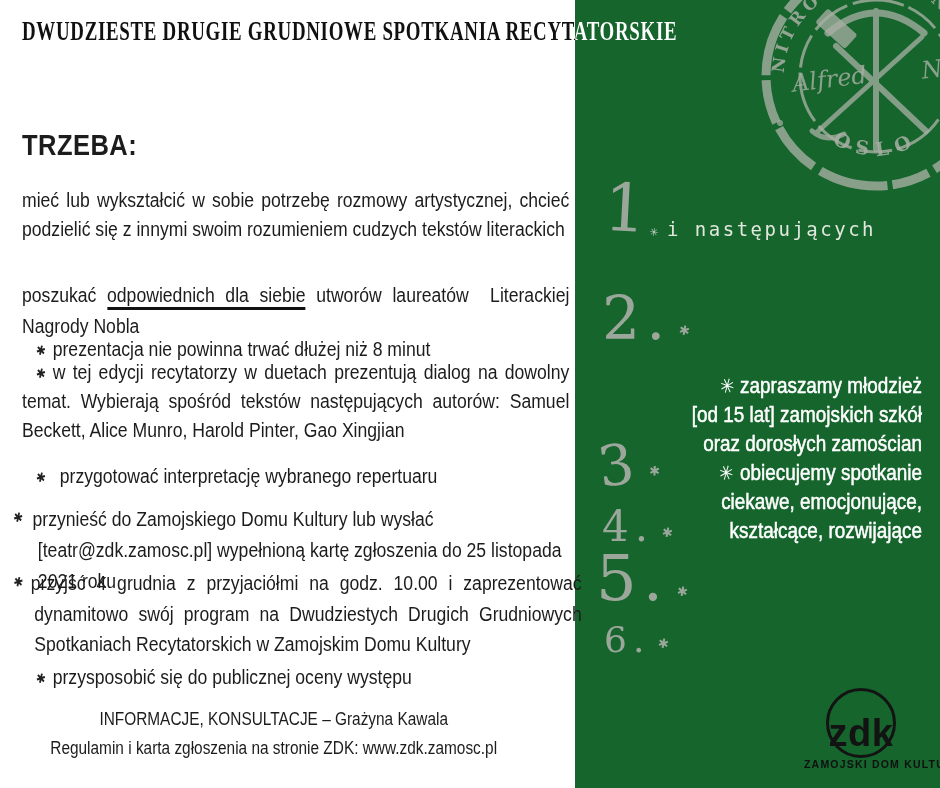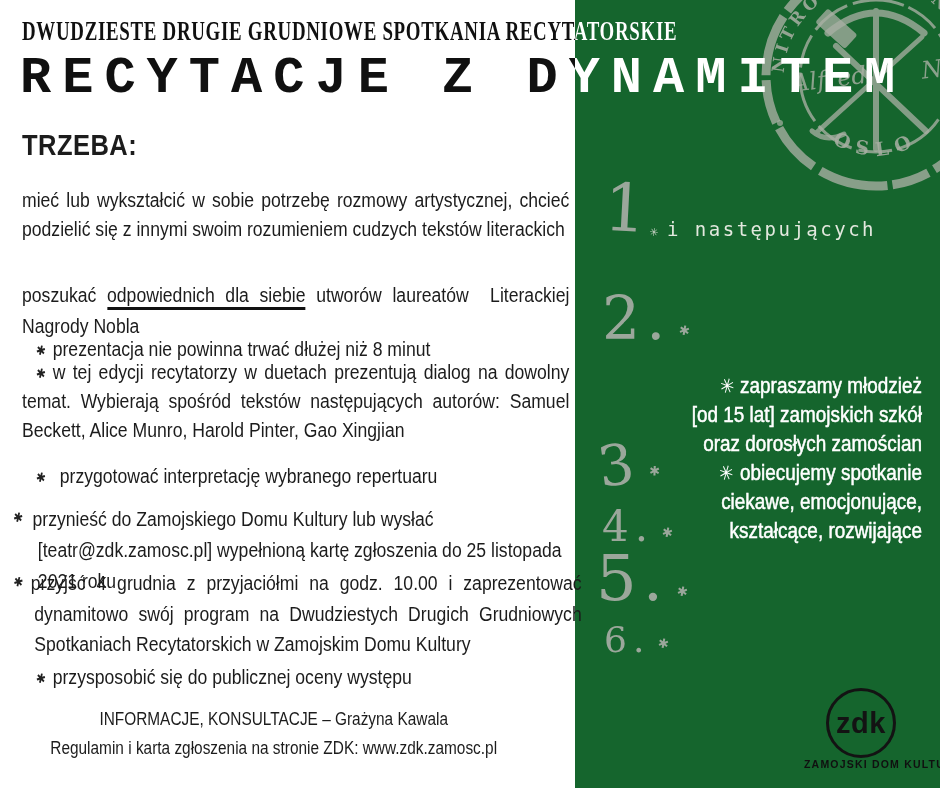--- a/index.html
+++ b/index.html
@@ -88,22 +88,22 @@
   .invite .istar{
     display:inline-block;margin-right:7px;font-size:20px;-webkit-text-stroke:0;
     transform:rotate(18deg);
   }
   
   .stamp{position:absolute;left:141px;top:-39px;width:340px;height:300px;z-index:1;}
   
   .zdk-circle{
     position:absolute;left:826px;top:688px;width:64px;height:64px;z-index:2;
     border:3px solid #131313;border-radius:50%;
-    display:flex;align-items:center;justify-content:center;
-    font-size:29px;font-weight:bold;color:#131313;letter-spacing:.5px;
+    display:flex;align-items:flex-end;justify-content:center;
+    font-size:38px;font-weight:bold;color:#131313;letter-spacing:.5px;
     font-family:"Liberation Sans",sans-serif;
   }
   .zdk-caption{
     position:absolute;left:784px;top:758px;width:155px;z-index:2;
     text-align:left;font-size:10.5px;font-weight:bold;letter-spacing:1.2px;
     color:#101010;white-space:nowrap;margin-left:20px;
   }
 </style>
 </head>
 <body>
@@ -167,21 +167,20 @@
   <div class="invite">
     <div><span class="istar">✳</span><span>zapraszamy młodzież</span></div>
     <div><span>[od 15 lat] zamojskich szkół</span></div>
     <div><span>oraz dorosłych zamościan</span></div>
     <div><span class="istar">✳</span><span>obiecujemy spotkanie</span></div>
     <div><span>ciekawe, emocjonujące,</span></div>
     <div><span>kształcące, rozwijające</span></div>
   </div>
 
   <div class="split kicker">DWUDZIESTE DRUGIE GRUDNIOWE SPOTKANIA RECYTATORSKIE</div>
-  <div class="split big-title">RECYTACJE Z DYNAMITEM</div>
 
   <div class="blk trzeba">TRZEBA:</div>
 
   <div class="blk intro">mieć lub wykształcić w sobie potrzebę rozmowy artystycznej, chcieć podzielić się z innymi swoim rozumieniem cudzych tekstów literackich</div>
 
   <div class="blk seek"><span>poszukać </span><span class="u">odpowiednich dla siebie</span><span> utworów laureatów  Literackiej Nagrody Nobla</span></div>
 
   <div class="blk b1"><span class="bstar">✱</span><span>prezentacja nie powinna trwać dłużej niż 8 minut</span></div>
 
   <div class="blk b2"><span class="bstar">✱</span><span>w tej edycji recytatorzy w duetach prezentują dialog na dowolny temat. Wybierają spośród tekstów następujących autorów: Samuel Beckett, Alice Munro, Harold Pinter, Gao Xingjian</span></div>

